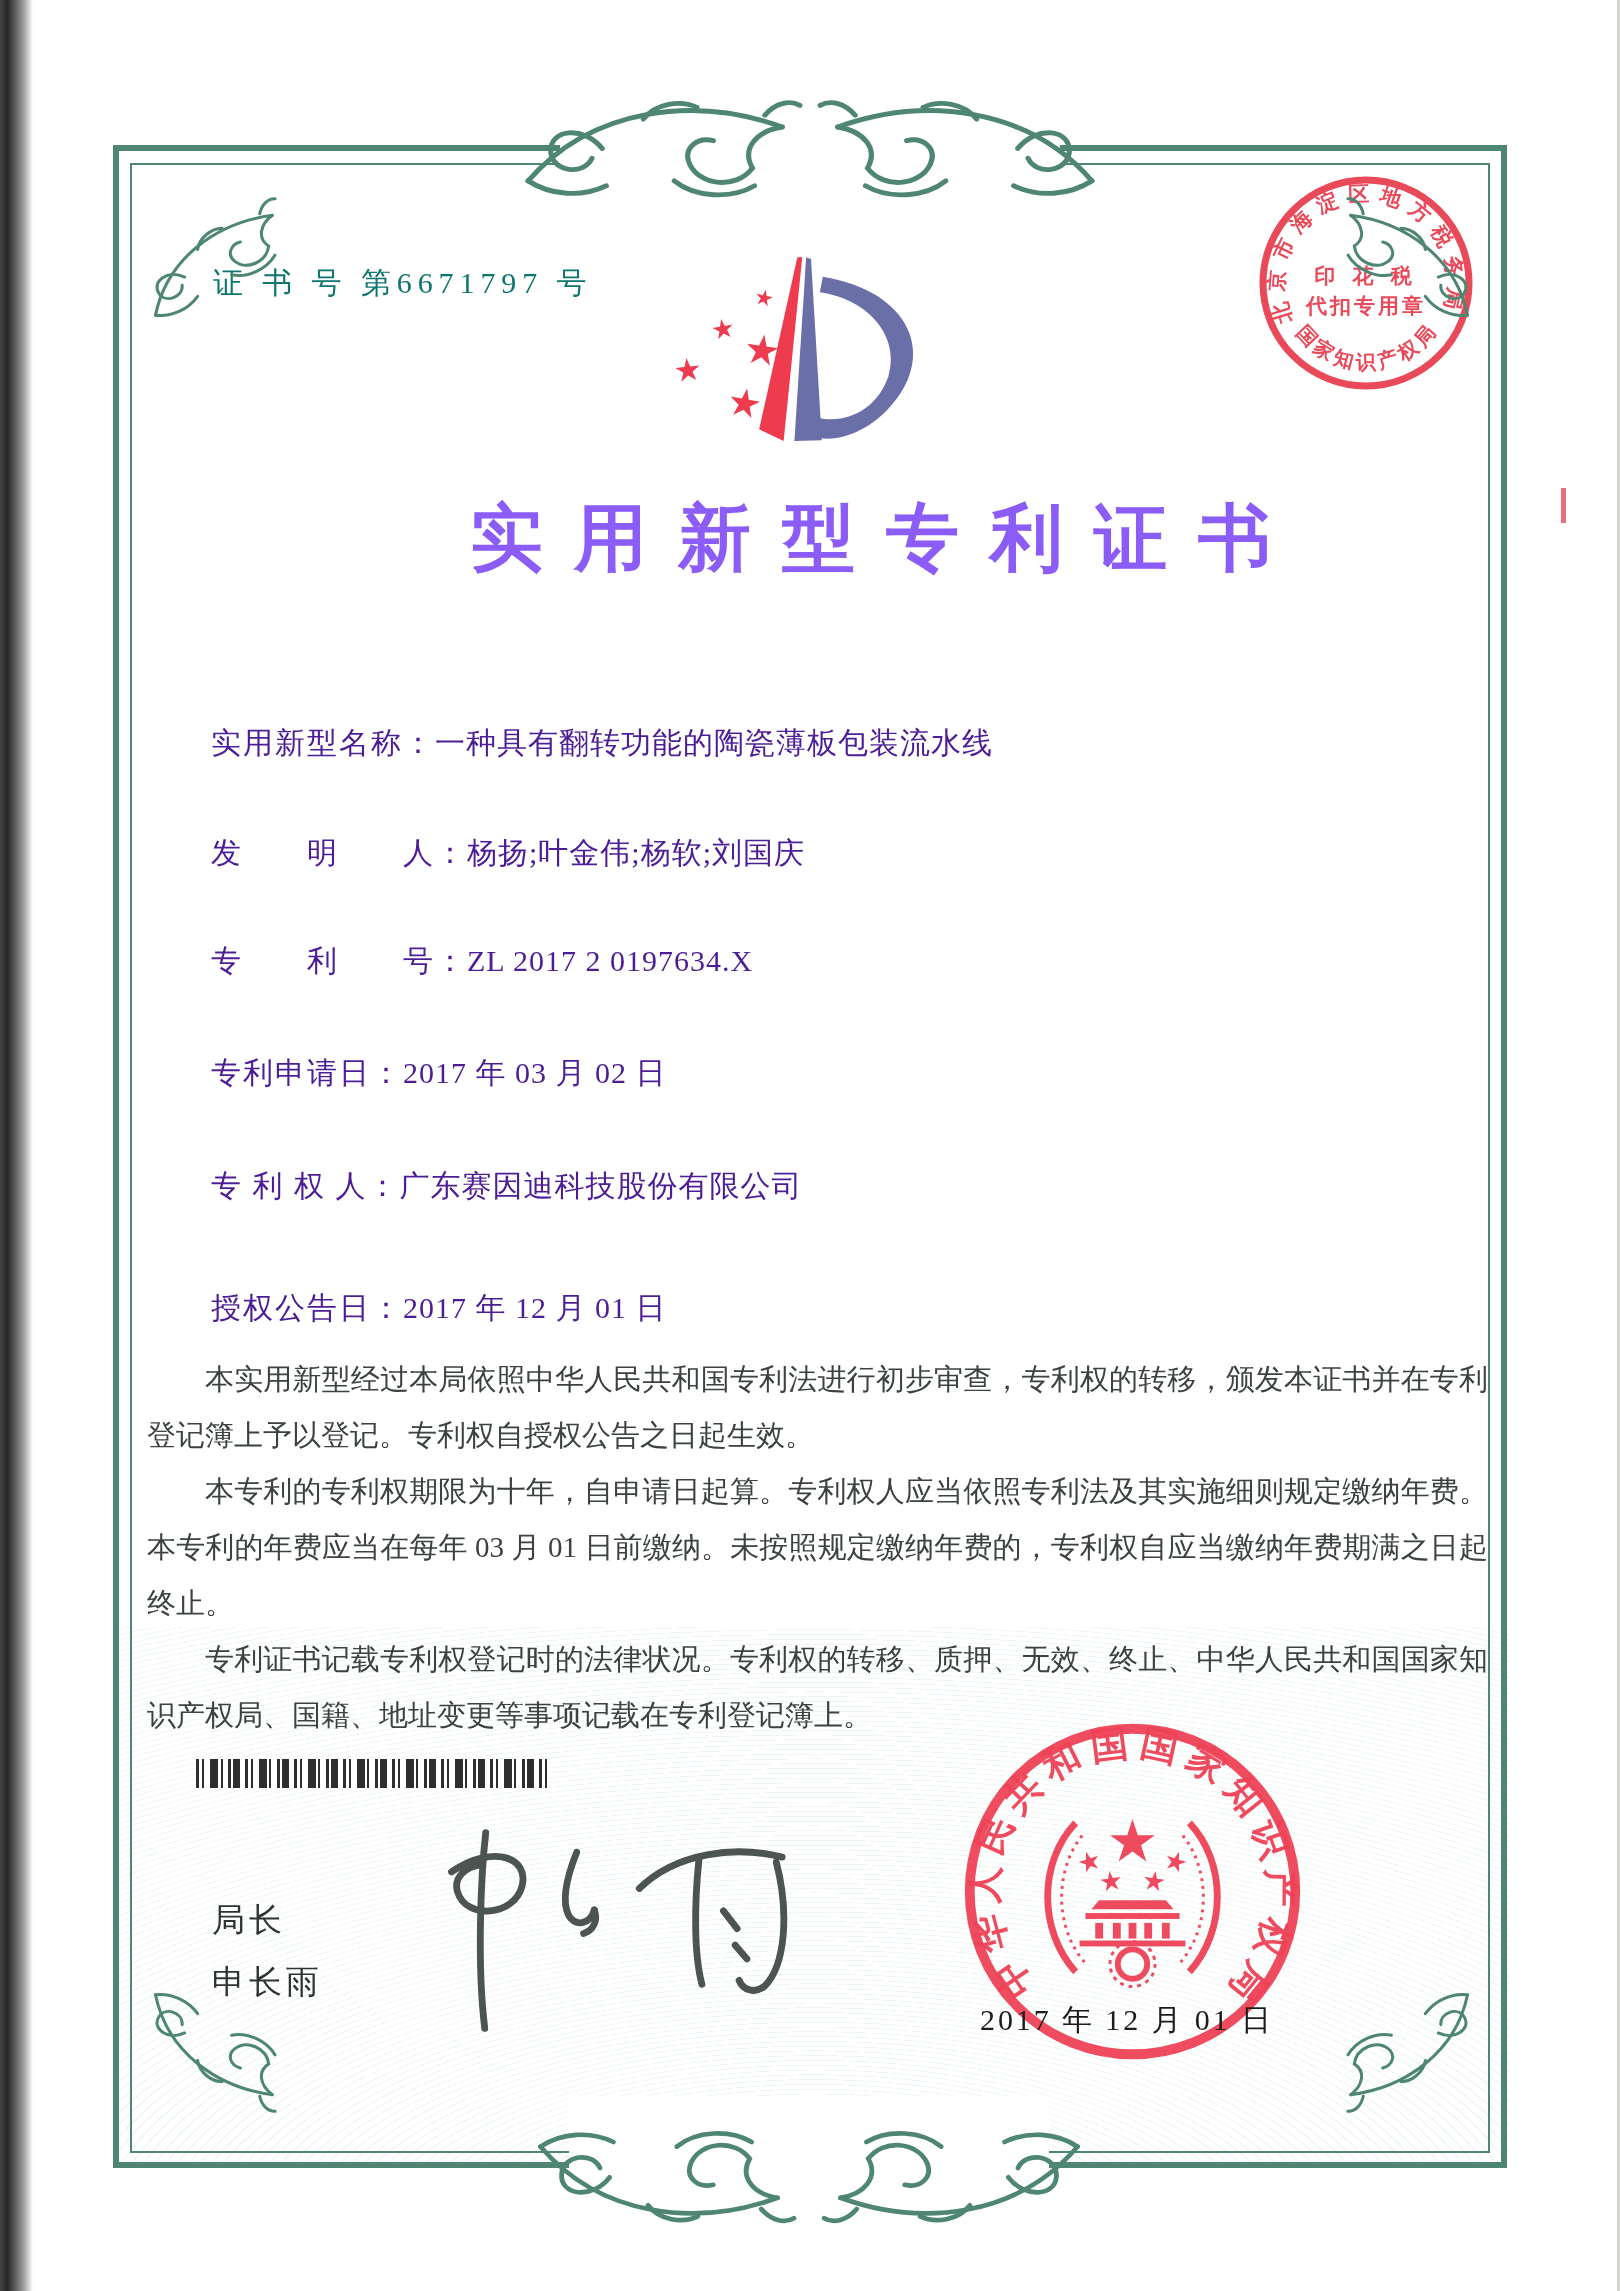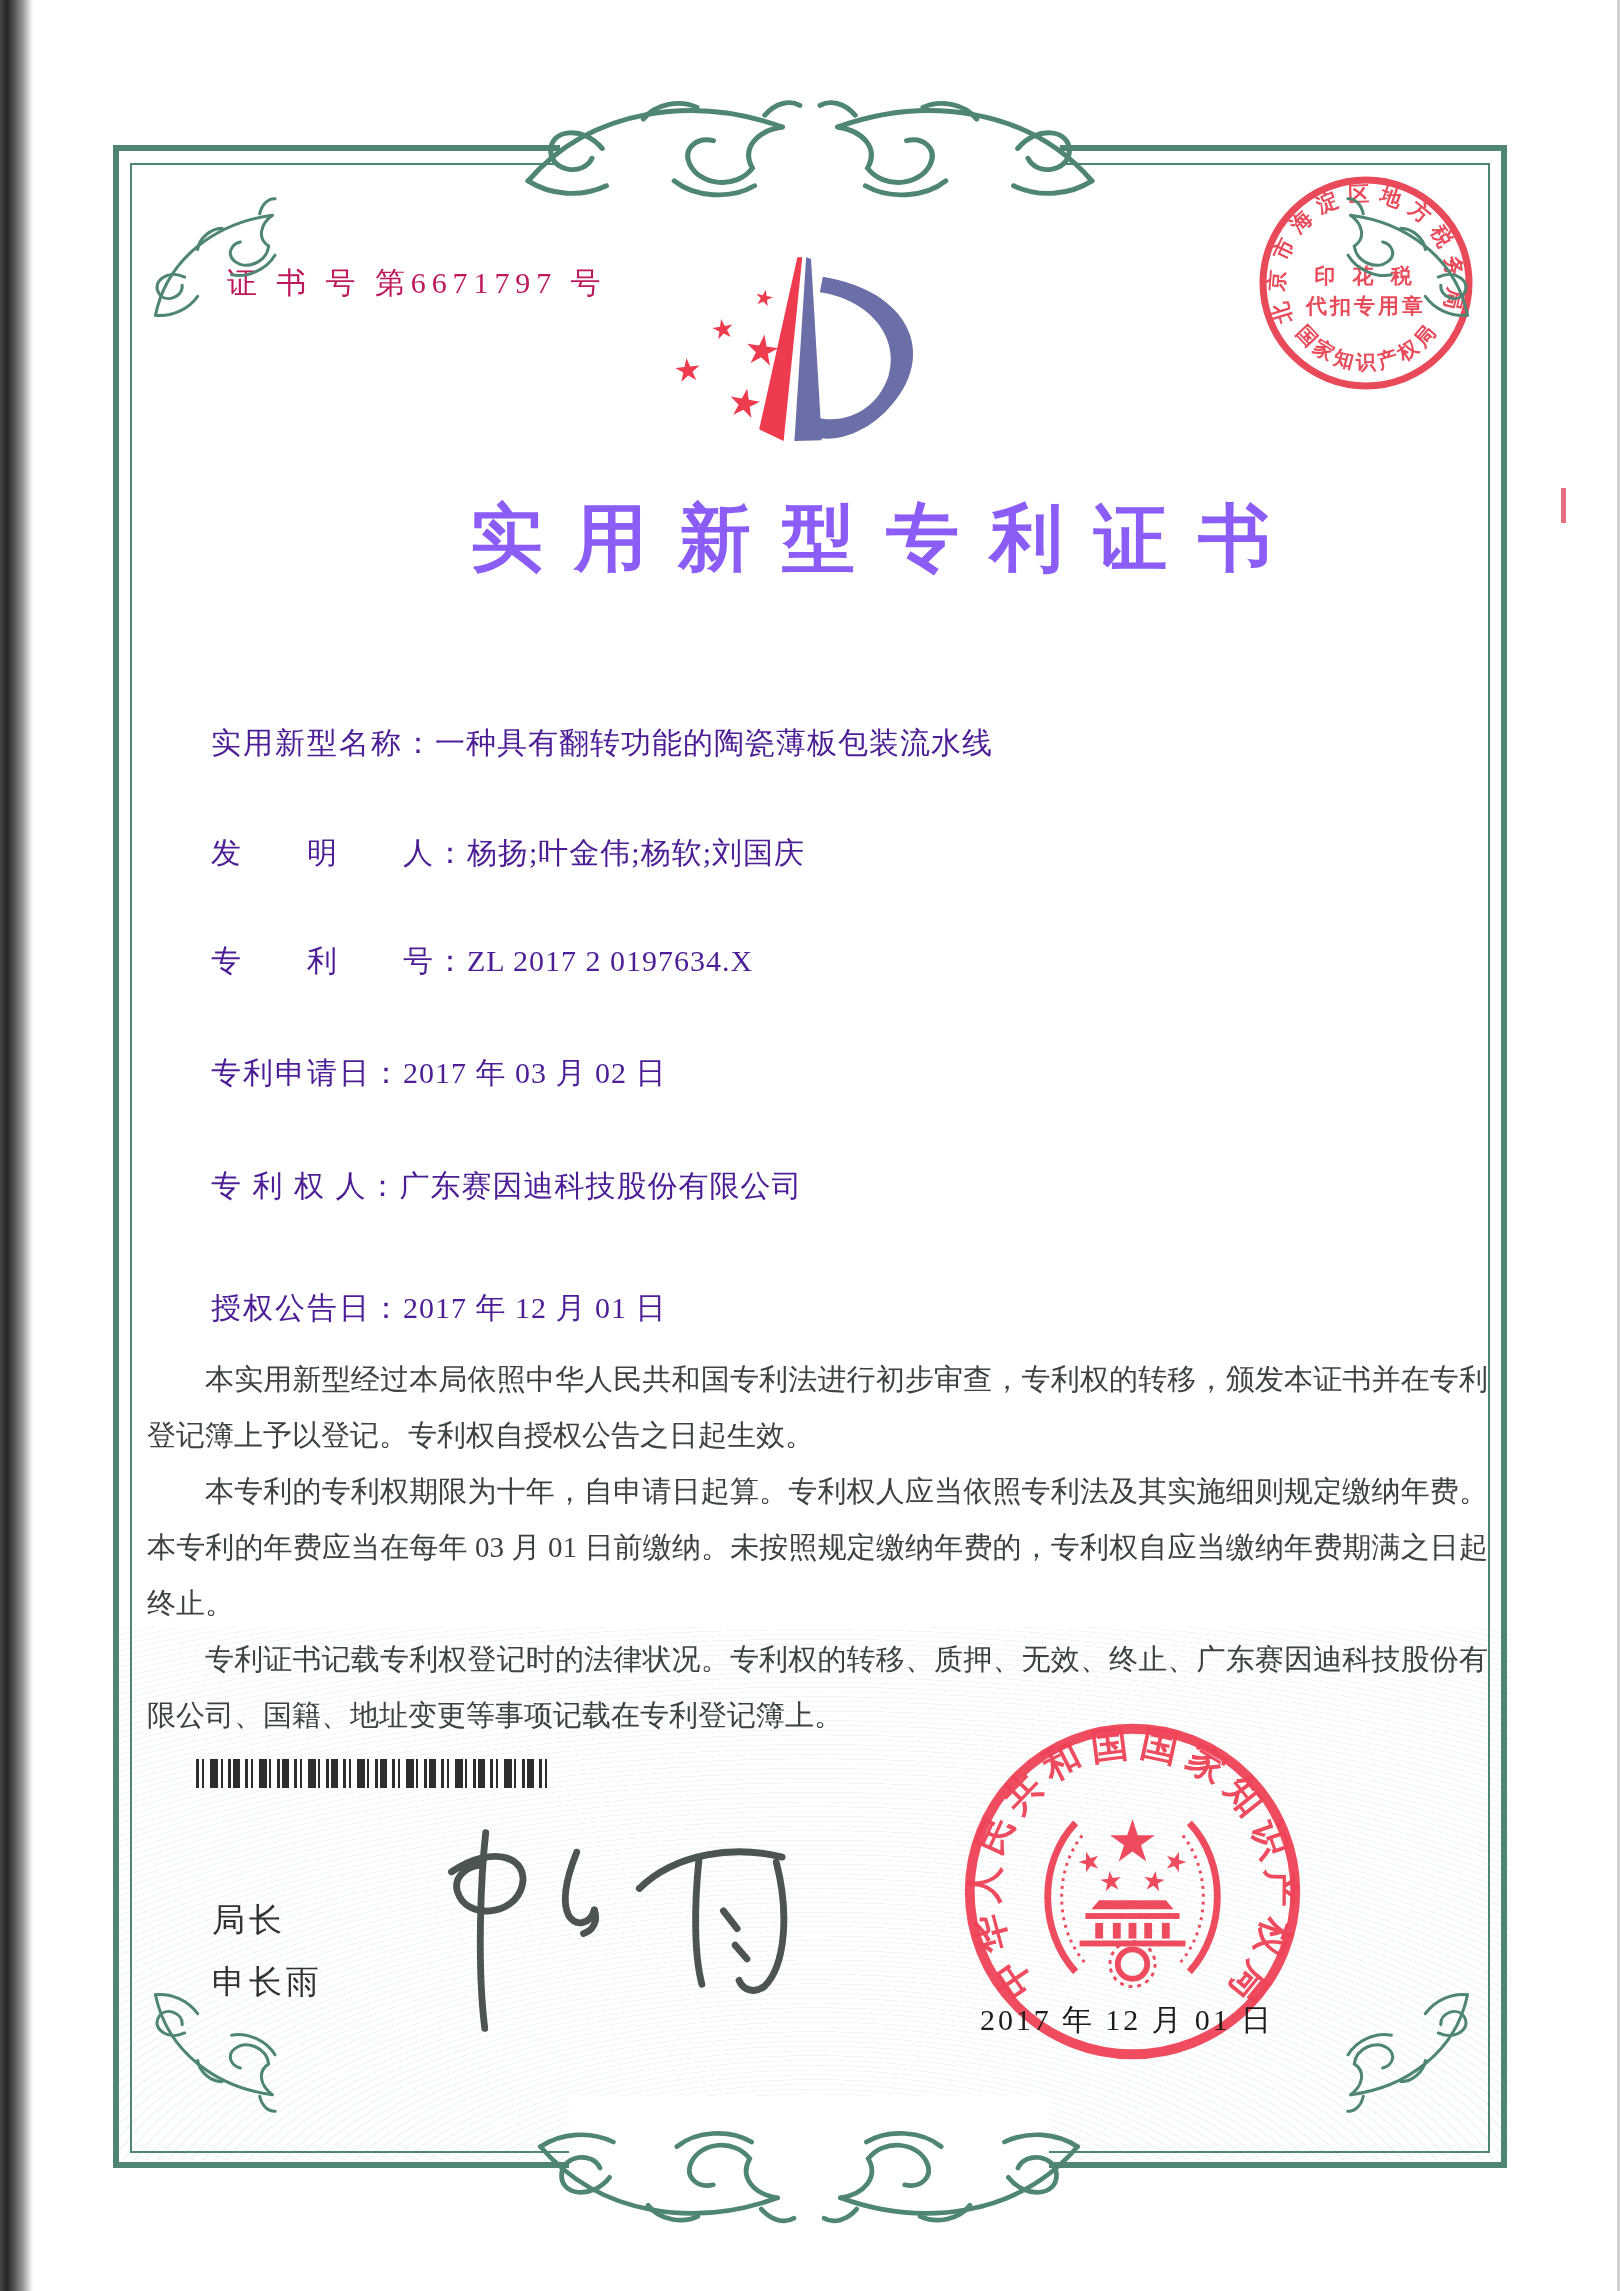--- a/index.html
+++ b/index.html
@@ -12,21 +12,21 @@
   .page-rim-right{right:0;top:0;width:2.9px;height:2292px;background:#d2d2d0;}
   
   .texture{left:118px;top:1627px;width:1392px;height:534px;opacity:.8;
     background:repeating-radial-gradient(ellipse 1372px 608px at 50% 118%,
       rgba(150,205,170,.20) 0 2px, rgba(255,255,255,0) 2px 10.8px);}
   
   .frame-outer{left:113px;top:145px;width:1394px;height:2023px;border:6.9px solid #4e8673;box-sizing:border-box;}
   .frame-inner{left:130px;top:163px;width:1360px;height:1990px;border:2px solid #4e8673;box-sizing:border-box;}
   .margin-mark{left:1561px;top:488px;width:4.9px;height:35px;background:#e2556a;opacity:.85;}
   
-  .cert-number{left:227px;top:263px;font-size:30px;letter-spacing:5.9px;color:#be185d;text-align:center;}
+  .cert-number{left:213px;top:263px;font-size:30px;letter-spacing:5.9px;color:#0f766e;text-align:center;}
   .cert-title{left:113px;top:490px;width:1515px;text-align:center;font-size:73px;font-weight:600;
     letter-spacing:31px;text-indent:31px;color:#8b5cf6;}
   .field{left:211px;font-size:30px;color:#4c1d95;letter-spacing:1px;white-space:nowrap;}
   .field .lab{letter-spacing:2px;}
   .f0{top:723px;} .f1{top:833px;} .f2{top:941px;} .f3{top:1053px;} .f4{top:1166px;} .f5{top:1288px;}
   .body-text{left:147px;top:1351px;width:1341px;font-size:29px;line-height:56px;
     color:#3c4241;text-align:justify;}
   .body-text p{margin:0;text-indent:2em;}
   .barcode{left:196px;top:1759px;width:353px;height:29px;
     background:repeating-linear-gradient(90deg,
@@ -144,21 +144,21 @@
   <div class="abs field f4">
     <span class="lab">专 利 权 人：</span><span>广东赛因迪科技股份有限公司</span>
   </div>
   <div class="abs field f5">
     <span class="lab">授权公告日：</span><span>2017 年 12 月 01 日</span>
   </div>
 
   <div class="abs body-text">
     <p>本实用新型经过本局依照中华人民共和国专利法进行初步审查，专利权的转移，颁发本证书并在专利登记簿上予以登记。专利权自授权公告之日起生效。</p>
     <p>本专利的专利权期限为十年，自申请日起算。专利权人应当依照专利法及其实施细则规定缴纳年费。本专利的年费应当在每年 03 月 01 日前缴纳。未按照规定缴纳年费的，专利权自应当缴纳年费期满之日起终止。</p>
-    <p>专利证书记载专利权登记时的法律状况。专利权的转移、质押、无效、终止、广东赛因迪科技股份有限公司、国籍、地址变更等事项记载在专利登记簿上。</p>
+    <p>专利证书记载专利权登记时的法律状况。专利权的转移、质押、无效、终止、中华人民共和国国家知识产权局、国籍、地址变更等事项记载在专利登记簿上。</p>
   </div>
 
   <div class="abs barcode"></div>
 
   <div class="abs director-label">局长</div>
   <div class="abs director-name">申长雨</div>
 
   <svg class="abs" style="left:412px;top:1818px;" width="392" height="225" viewBox="0 0 400 230">
     <g fill="none" stroke="#3d4742" stroke-width="7" stroke-linecap="round" opacity="0.92">
       <path d="M75,15 C70,60 66,150 74,215"></path>

